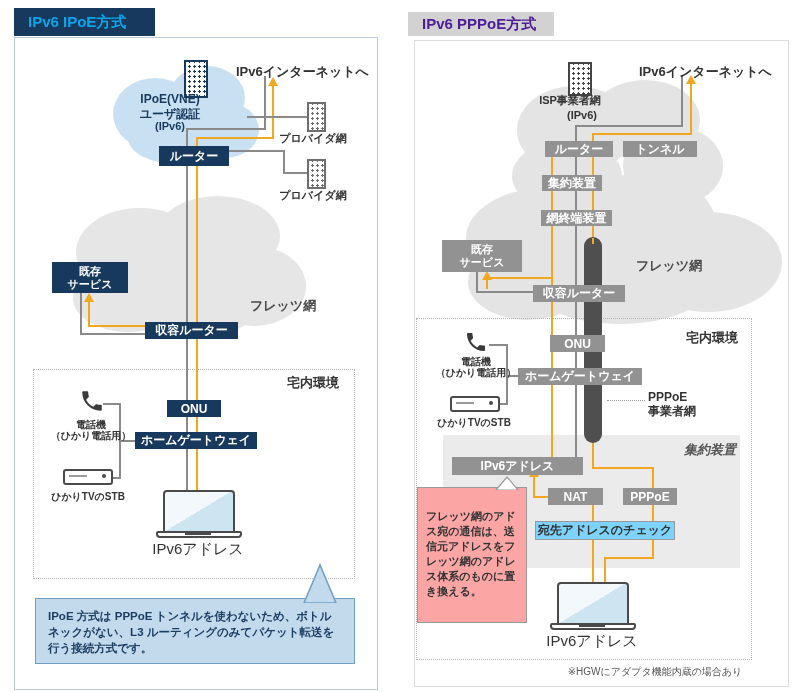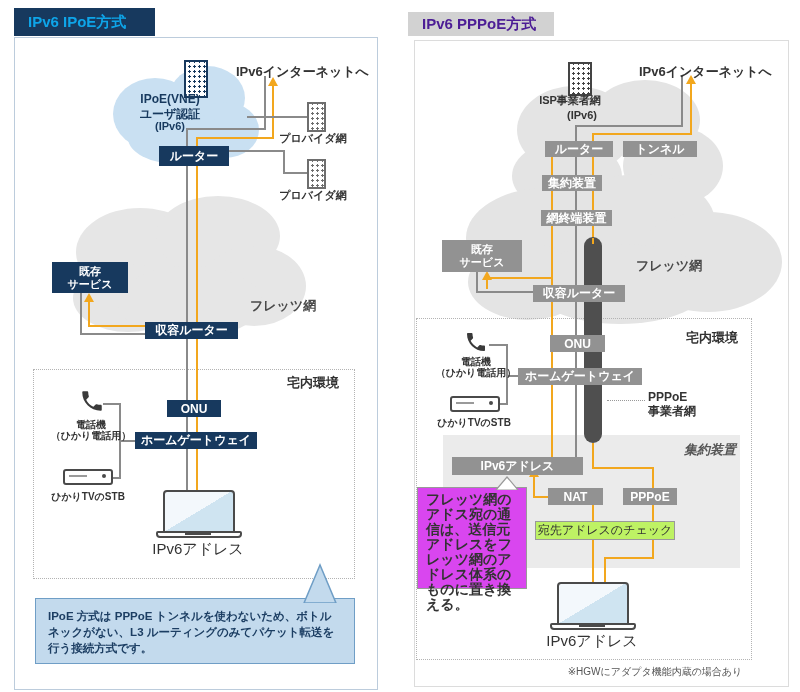--- a/index.html
+++ b/index.html
@@ -10,21 +10,21 @@
   .panel{position:absolute;border:1px solid #bcccdc;background:#fff;z-index:0;}
   .panel.gray{border-color:#dcdcdc;}
   .titlebox{position:absolute;font-size:15px;font-weight:bold;line-height:28px;padding-left:14px;z-index:7;}
   .titlebox.navy{background:#17395e;color:#0ea5e9;}
   .titlebox.gray{background:#d2d2d2;color:#4c1d95;line-height:24px;}
   
   .nbox{position:absolute;background:#17395e;color:#fff;font-weight:bold;font-size:12px;
         display:flex;align-items:center;justify-content:center;z-index:5;white-space:nowrap;}
   .gbox{position:absolute;background:#929292;color:#fff;font-weight:bold;font-size:12px;
         display:flex;align-items:center;justify-content:center;z-index:5;white-space:nowrap;text-align:center;}
-  .wbox{position:absolute;background:#bef264;border:1px solid #999;color:#333;font-weight:normal;font-size:12px;
+  .wbox{position:absolute;background:#7dd3fc;border:1px solid #999;color:#333;font-weight:bold;font-size:12px;
         display:flex;align-items:center;justify-content:center;z-index:5;white-space:nowrap;}
   
   .hl{position:absolute;height:2px;background:#8a8a8a;z-index:2;}
   .vl{position:absolute;width:2px;background:#8a8a8a;z-index:2;}
   .ohl{position:absolute;height:2px;background:#f2a71e;z-index:2;}
   .ovl{position:absolute;width:2px;background:#f2a71e;z-index:2;}
   .oarrow{position:absolute;width:0;height:0;border-left:5px solid transparent;
           border-right:5px solid transparent;border-bottom:9px solid #f2a71e;z-index:3;}
   .dotlead{position:absolute;border-top:1px dotted #999;z-index:2;}
   
@@ -37,22 +37,22 @@
         background-size:5px 5px;background-position:1px 2px;z-index:5;}
   .stb{position:absolute;background:#fff;border:2px solid #4a4a4a;border-radius:3px;z-index:5;}
   .stb .line{position:absolute;left:4px;top:4px;width:18px;height:2px;background:#9a9a9a;}
   .stb .dot{position:absolute;right:5px;top:3px;width:4px;height:4px;border-radius:50%;background:#4a4a4a;}
   .lapscreen{position:absolute;border:2px solid #4a4a4a;border-radius:4px 4px 0 0;z-index:5;
              background:linear-gradient(to bottom right,#f3f8fc 48%,#cfe4f1 48%);}
   .lapbase{position:absolute;background:#fdfdfd;border:2px solid #4a4a4a;border-radius:2px 2px 4px 4px;z-index:5;}
   .lapnotch{position:absolute;background:#4a4a4a;height:3px;width:26px;z-index:6;}
   .callout-blue{position:absolute;background:#c3daed;border:1px solid #6f9ec6;color:#1c3e63;
                 font-size:11.5px;font-weight:bold;line-height:16px;padding:9px 12px;z-index:6;}
-  .callout-white{position:absolute;background:#d946ef;border:1px solid #999;color:#333;
-                 font-size:14px;font-weight:bold;line-height:15px;padding:4px 8px;z-index:7;}
+  .callout-white{position:absolute;background:#fca5a5;border:1px solid #999;color:#333;
+                 font-size:11px;font-weight:bold;line-height:15px;padding:21px 8px;z-index:7;}
   .ptr{position:absolute;z-index:8;}
   .ctext{position:absolute;z-index:6;white-space:nowrap;font-weight:bold;color:#17395e;text-align:center;}
 </style>
 </head>
 <body>
 
 <div class="stage">
 
   <div class="panel" style="left:14px;top:37px;width:362px;height:651px;"></div>
   <div class="titlebox navy" style="left:14px;top:8px;width:127px;height:28px;">IPv6 IPoE方式</div>

